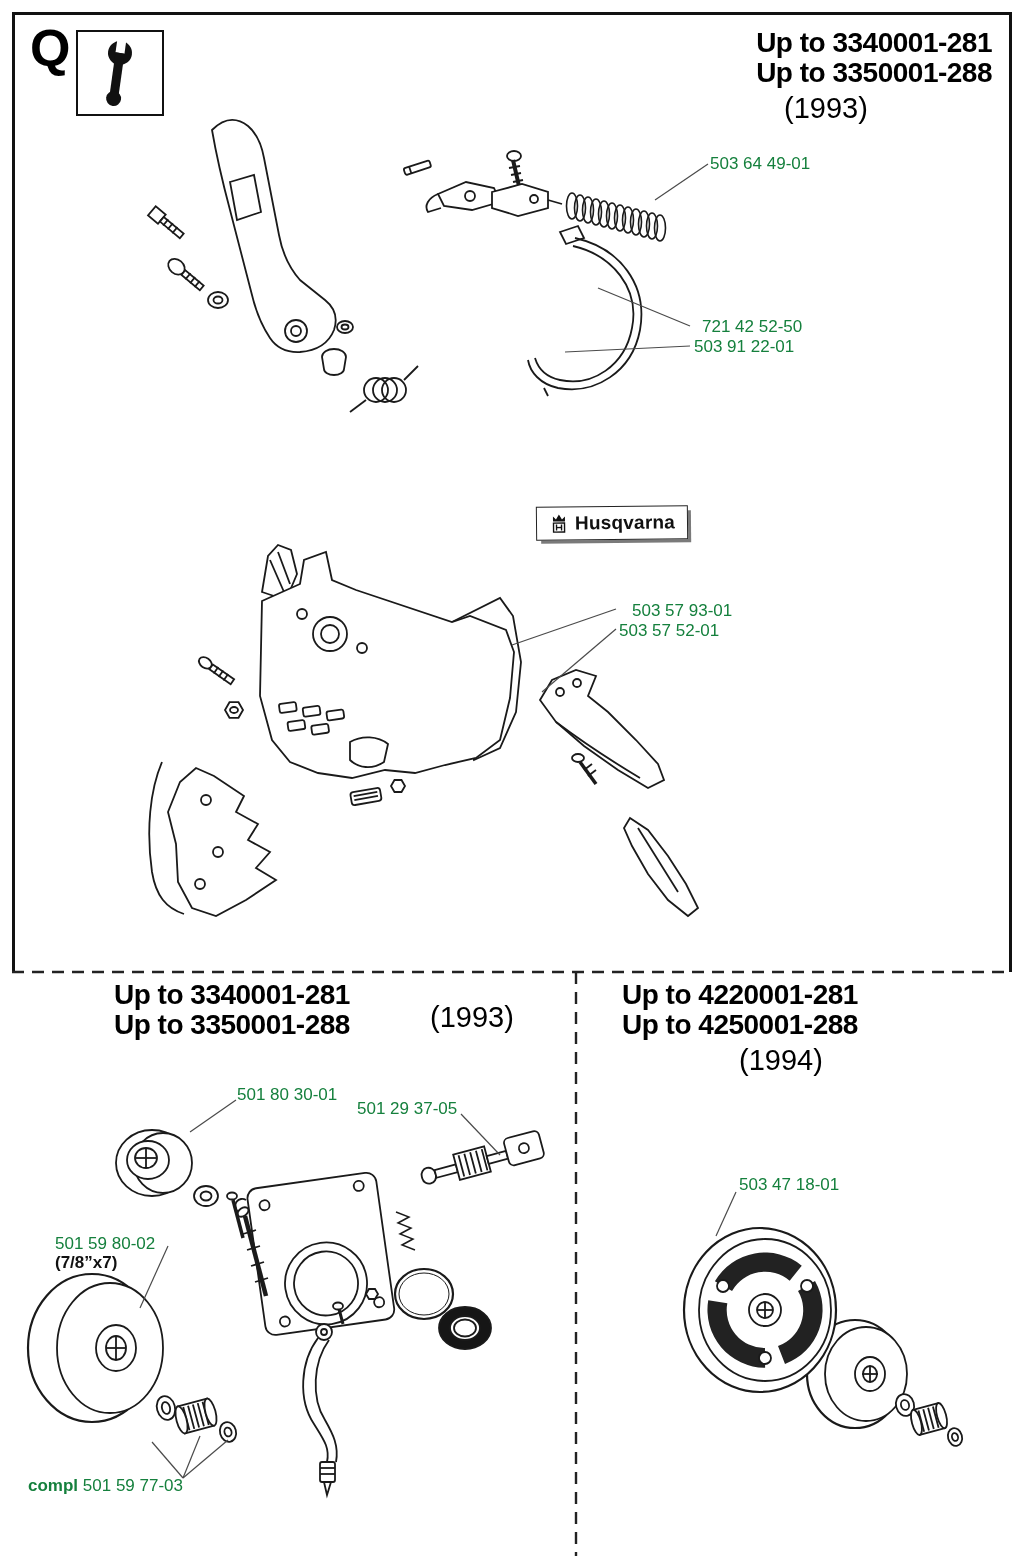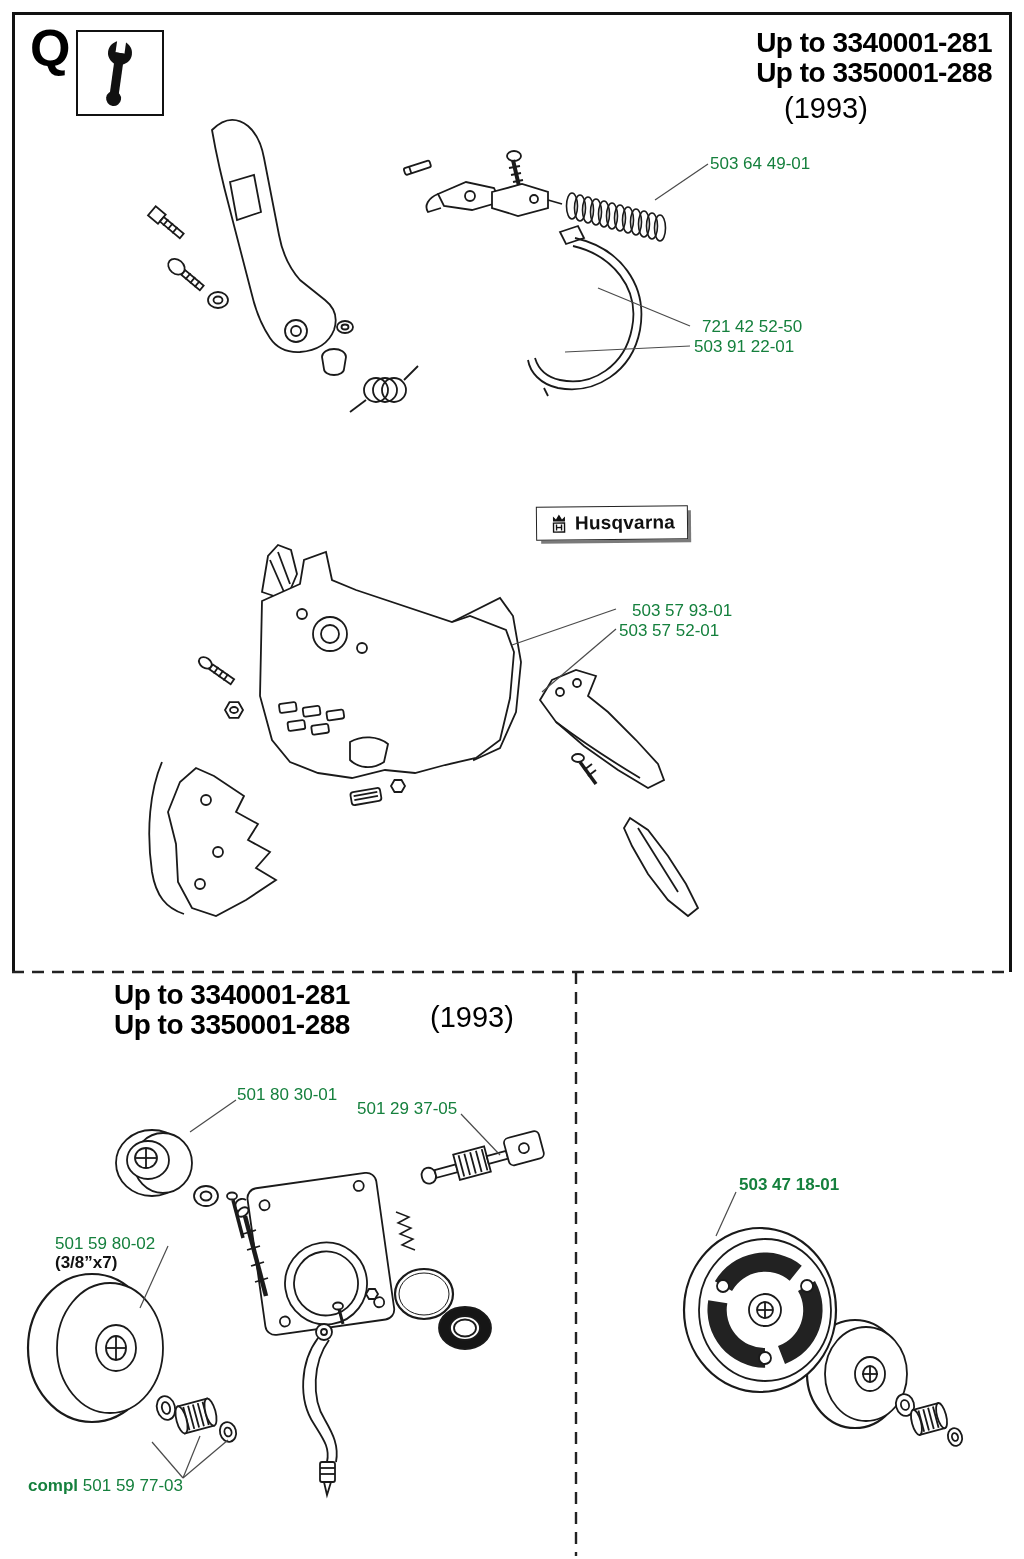--- a/index.html
+++ b/index.html
@@ -405,22 +405,27 @@
 
   <div class="hdr hdr-bl">
     <div class="line">Up to 3340001-281</div>
     <div class="line">Up to 3350001-288</div>
   </div>
   <div class="hdr-bl-year">(1993)</div>
 
   <span class="part-label" style="left:237px; top:1085px;">501 80 30-01</span>
   <span class="part-label" style="left:357px; top:1099px;">501 29 37-05</span>
   <span class="part-label" style="left:55px; top:1234px;">501 59 80-02</span>
-  <span class="part-label bold" style="left:55px; top:1253px;">(3/8”x7)</span>
+  <span class="part-label bold" style="left:55px; top:1253px;">(7/8”x7)</span>
   <span class="part-label" style="left:28px; top:1476px;">
     <b>compl</b>
     <span>501 59 77-03</span>
   </span>
 
-
-  <span class="part-label" style="left:739px; top:1175px;font-weight:bold;">503 47 18-01</span>
+  <div class="hdr hdr-br">
+    <div class="line">Up to 4220001-281</div>
+    <div class="line">Up to 4250001-288</div>
+    <div class="year">(1994)</div>
+  </div>
+
+  <span class="part-label" style="left:739px; top:1175px;">503 47 18-01</span>
 
 </div>
 
 </body></html>

